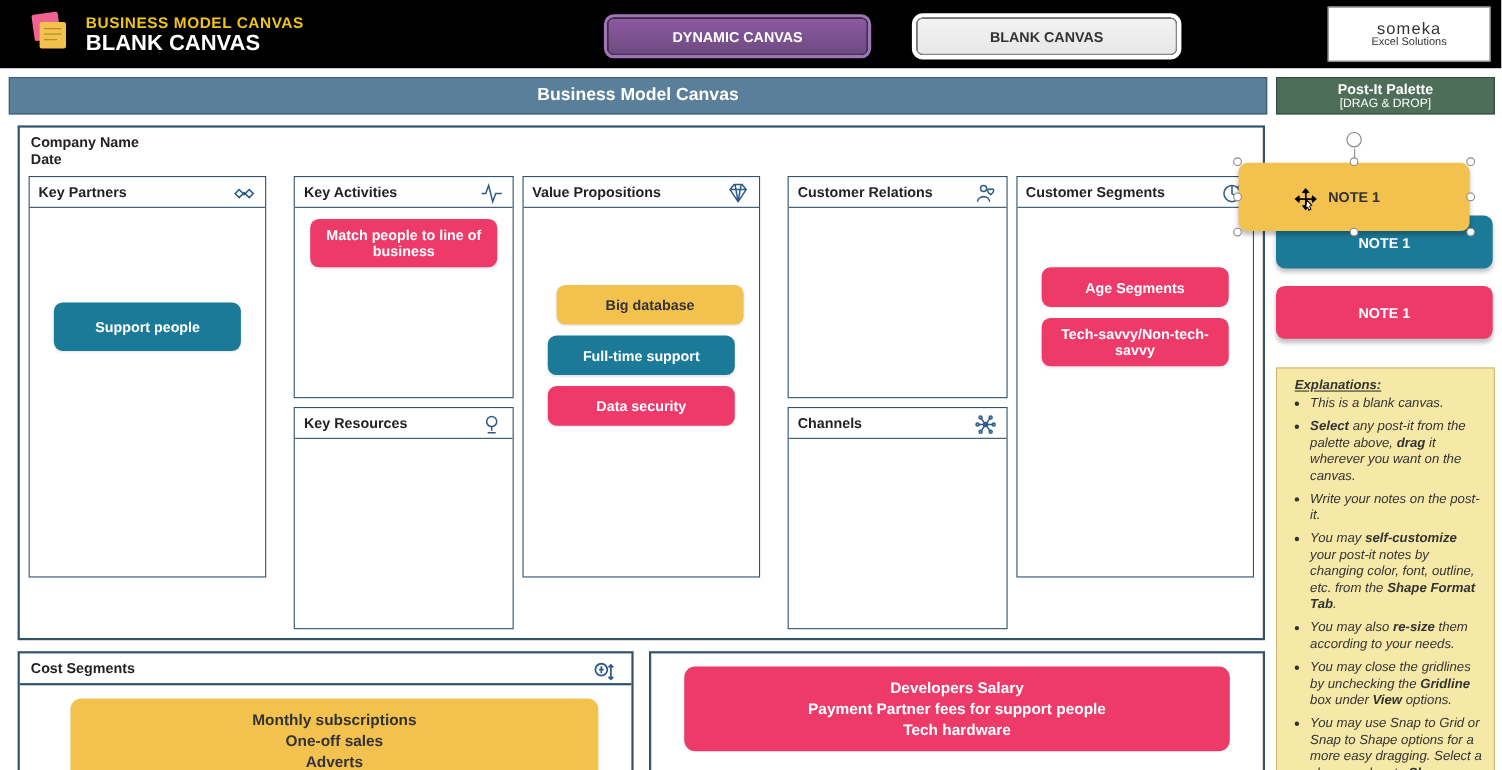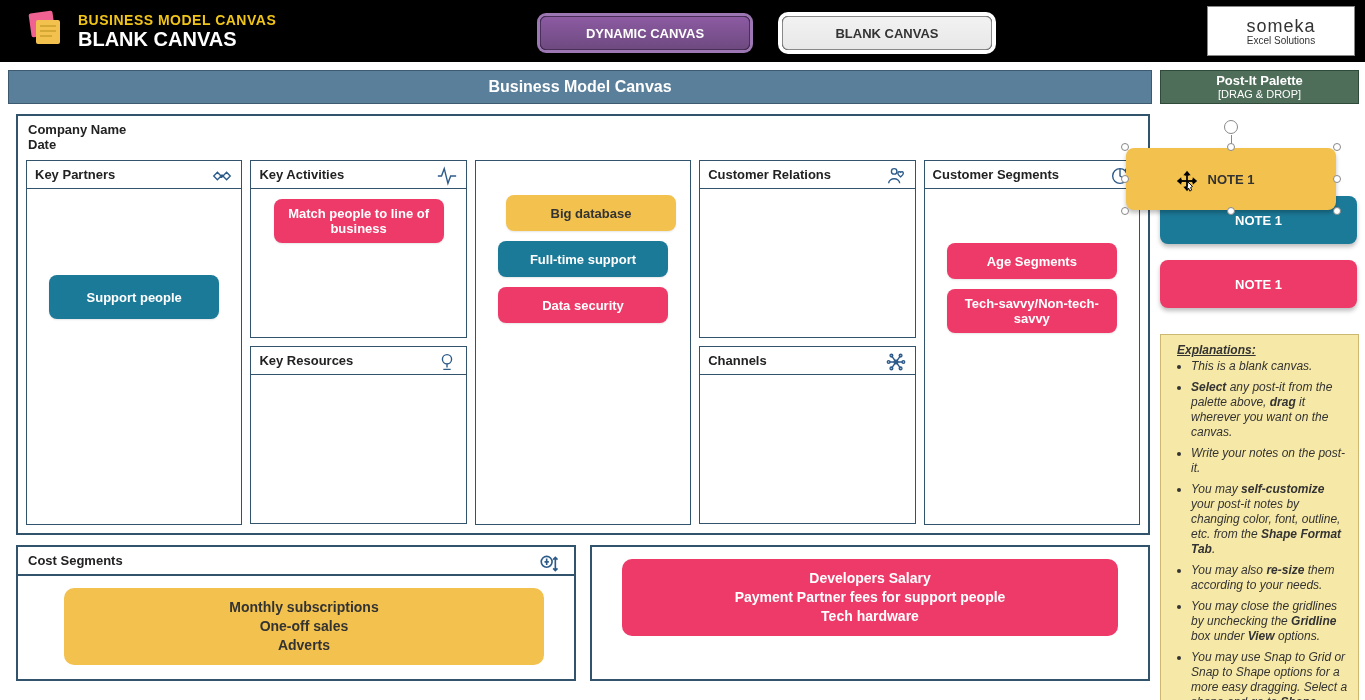--- a/index.html
+++ b/index.html
@@ -48,29 +48,30 @@
     height: 44px;
   }
   .topbar-tabs {
     position: absolute;
     left: 540px;
     top: 16px;
     display: flex;
     gap: 32px;
   }
   .top-tab {
-    width: 210px;
+    width: 237px;
     height: 34px;
     border-radius: 6px;
     display: flex;
     align-items: center;
     justify-content: center;
     font-weight: 700;
     font-size: 13px;
     cursor: pointer;
+    margin-left: 12px;
   }
   .top-tab.dynamic {
     background: linear-gradient(#8c5aa2, #6e4a80);
     color: #fff;
     border: 1px solid #4a2f5a;
     box-shadow: 0 0 0 3px #9d77b3;
   }
   .top-tab.blank {
     background: linear-gradient(#f2f2f2, #e8e8e8);
     color: #333;
@@ -83,21 +84,21 @@
     top: 6px;
     width: 148px;
     height: 50px;
     background: #fff;
     border: 1px solid #888;
     display: flex;
     flex-direction: column;
     align-items: center;
     justify-content: center;
   }
-  .brand-name { font-size: 18px; font-weight: 400; letter-spacing: 1px; color: #333; }
+  .brand-name { font-size: 15px; font-weight: 400; letter-spacing: 1px; color: #333; }
   .brand-sub { font-size: 10px; color: #333; margin-top:-2px;}
 
   
   .content-row {
     display: flex;
     gap: 0;
   }
   .canvas-col {
     width: 1160px;
   }
@@ -141,21 +142,21 @@
     padding: 4px 8px 8px;
   }
   .col { display: flex; flex-direction: column; gap: 8px; }
   .box {
     border: 1.5px solid #31536b;
     background: #fff;
     display: flex;
     flex-direction: column;
   }
   .box.tall { height: 365px; gap: 36px; }
-  .box.half { height: 178px; }
+  .box.half { height: 202px; margin-left: 17px; }
   .box-head {
     display: flex;
     align-items: center;
     padding: 6px 8px;
     font-weight: 700;
     border-bottom: 1.5px solid #31536b;
     position: relative;
   }
   .box-head .icon {
     position: absolute;
@@ -419,20 +420,26 @@
                   <circle cx="12" cy="9" r="5"></circle>
                   <path d="M12 14v4M8 20h8"></path>
                 </svg>
             </div>
             <div class="box-body"></div>
           </div>
         </div>
 
         <div class="col">
           <div class="box tall">
+            <div class="box-head">
+              <span>Value Propositions</span>
+              <svg class="icon" viewBox="0 0 24 24" fill="none" stroke="currentColor" stroke-width="1.5">
+                  <path d="M4 8l4-5h8l4 5-8 12z M4 8h16 M9 3l3 17 M15 3l-3 17"></path>
+                </svg>
+            </div>
             <div class="box-body" style="padding-top:34px;">
               <div class="postit gold one-line">Big database</div>
               <div class="postit teal one-line">Full-time support</div>
               <div class="postit pink one-line">Data security</div>
             </div>
           </div>
         </div>
 
         <div class="col">
           <div class="box half">

